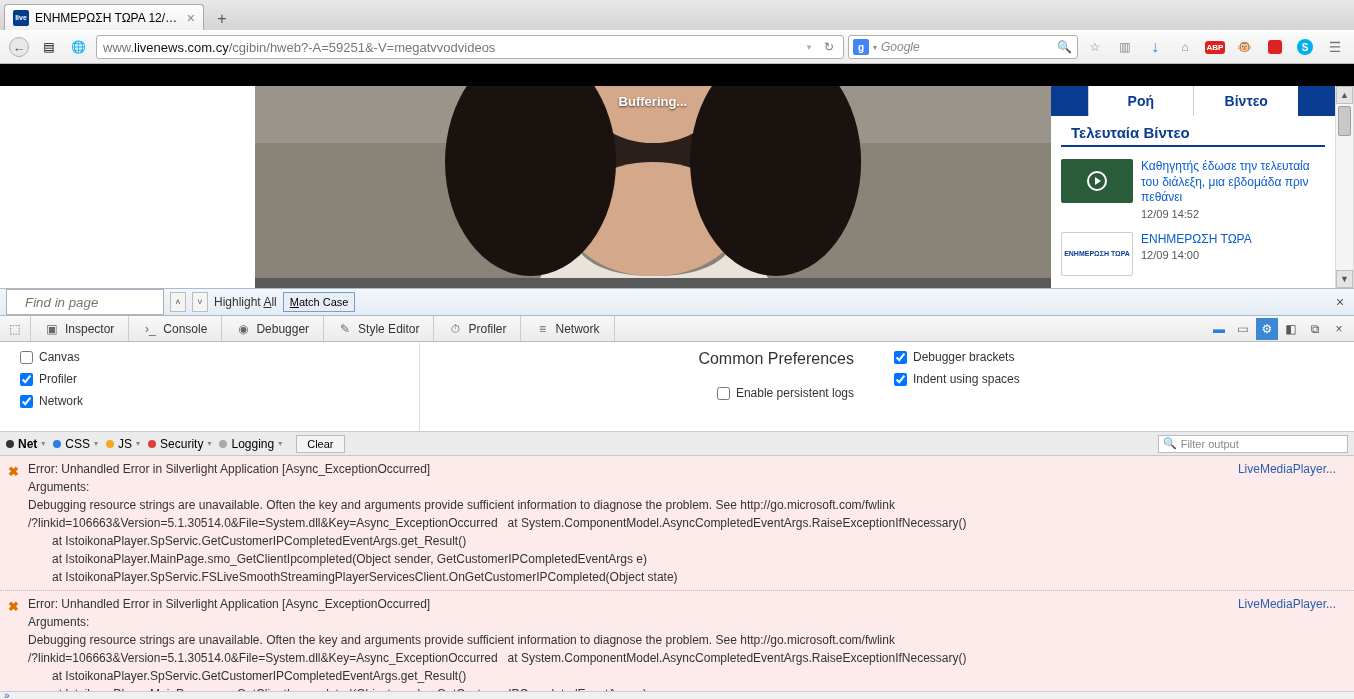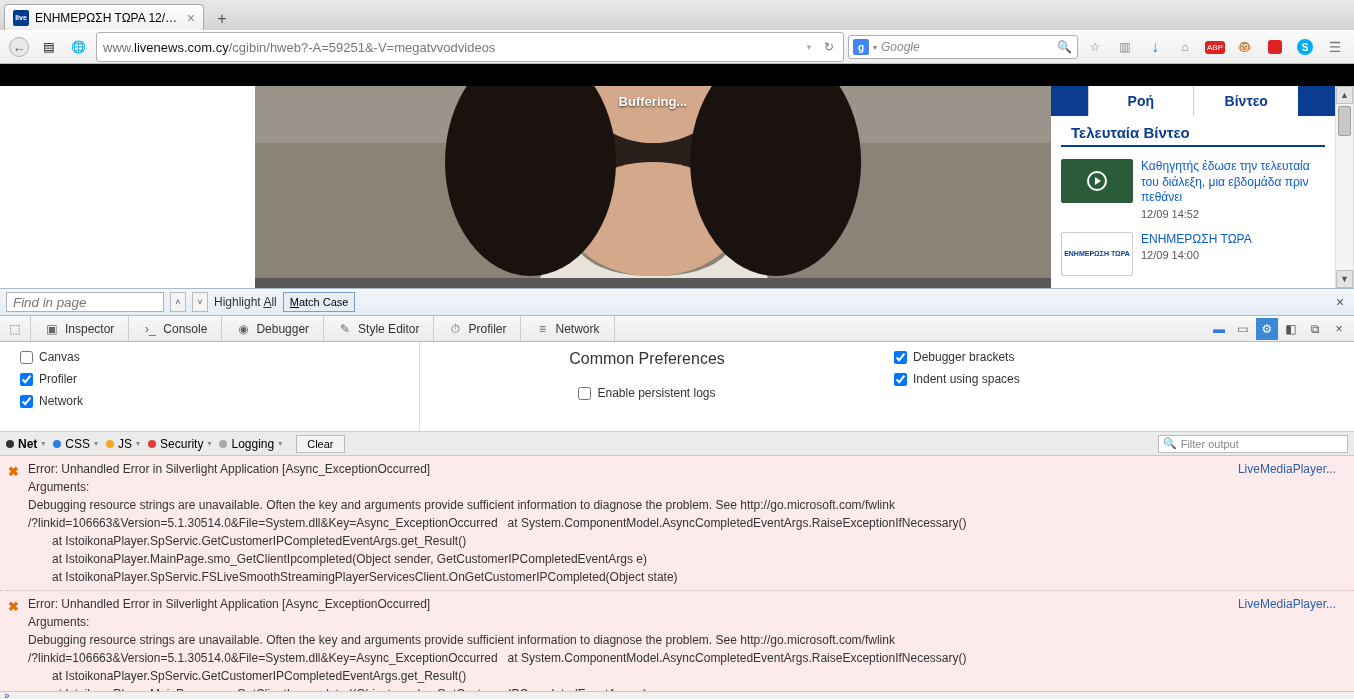--- a/index.html
+++ b/index.html
@@ -6,21 +6,21 @@
 body{width:1354px;height:699px;overflow:hidden;background:#fff;font-size:12px;display:flex;flex-direction:column}
 .tabstrip{height:30px;background:linear-gradient(#e8e8e8,#d4d4d4);display:flex;align-items:flex-end;padding:0 4px}
 .tab{height:26px;background:linear-gradient(#fefefe,#f0f0f0);border:1px solid #a8a8a8;border-bottom:none;border-radius:4px 4px 0 0;padding:4px 8px;display:flex;align-items:center;gap:6px;min-width:200px;max-width:200px;font-size:12px}
 .tab-title{flex:1;white-space:nowrap;overflow:hidden;text-overflow:ellipsis}
 .favicon{width:16px;height:16px;background:#003b8e;color:#fff;font-size:7px;display:flex;align-items:center;justify-content:center;font-weight:bold;border-radius:2px}
 .close-x{color:#888;cursor:pointer;font-size:14px}
 .newtab{width:24px;height:22px;display:flex;align-items:center;justify-content:center;color:#555;margin-left:6px;font-size:16px;cursor:pointer}
 .navrow{height:34px;background:linear-gradient(#fbfbfb,#eee);border-top:1px solid #fff;border-bottom:1px solid #bbb;display:flex;align-items:center;padding:0 6px;gap:4px}
 .navbtn{width:26px;height:26px;border-radius:4px;display:flex;align-items:center;justify-content:center;cursor:pointer;border:1px solid transparent}
 .back-arrow{width:20px;height:20px;border-radius:50%;background:#e8e8e8;border:1px solid #b0b0b0;display:flex;align-items:center;justify-content:center;color:#555;font-size:13px}
-.urlbox{flex:1;height:24px;background:#fff;border:1px solid #b0b0b0;border-radius:3px;display:flex;align-items:center;padding:14px 6px;gap:4px}
+.urlbox{flex:1;height:24px;background:#fff;border:1px solid #b0b0b0;border-radius:3px;display:flex;align-items:center;padding:8px 6px;gap:4px}
 .url-text{flex:1;font-size:13px;color:#777}
 .url-text .host{color:#111}
 .searchbox{width:230px;height:24px;background:#fff;border:1px solid #b0b0b0;border-radius:3px;display:flex;align-items:center;padding:0 4px;gap:4px;font-size:12px;color:#888;font-style:italic}
 .g-icon{width:16px;height:16px;background:#4285f4;color:#fff;font-size:10px;font-weight:bold;display:flex;align-items:center;justify-content:center;border-radius:2px;font-style:normal}
 .tbicon{width:16px;height:16px;display:inline-flex;align-items:center;justify-content:center}
 .blackbar{height:22px;background:#000}
 .content-area{height:202px;background:#fff;position:relative;display:flex}
 .video-wrap{width:838px;height:202px;margin-left:80px;background:#595959;position:relative;display:flex;align-items:flex-start;justify-content:center;overflow:hidden}
 .video-img{position:absolute;inset:0}
 .buffer{position:absolute;top:8px;left:50%;transform:translateX(-50%);color:#fff;font-size:13px;font-weight:600;text-shadow:0 1px 2px rgba(0,0,0,.7)}
@@ -37,36 +37,36 @@
 .play-circle{position:absolute;width:20px;height:20px;border:2px solid #fff;border-radius:50%;display:flex;align-items:center;justify-content:center}
 .play-circle::after{content:"";border-left:6px solid #fff;border-top:4px solid transparent;border-bottom:4px solid transparent;margin-left:2px}
 .side-item-text{flex:1}
 .side-link{color:#0a5dd0;font-size:12px;line-height:1.3;display:block;text-decoration:none}
 .side-date{color:#555;font-size:11px;margin-top:2px}
 .side-scroll{width:18px;background:#f0f0f0;border-left:1px solid #ddd;display:flex;flex-direction:column}
 .sbtn{height:18px;background:#e4e4e4;border:1px solid #c0c0c0;display:flex;align-items:center;justify-content:center;font-size:9px;color:#555}
 .strack{flex:1;background:#f4f4f4;position:relative}
 .sthumb{position:absolute;left:2px;right:2px;top:2px;height:30px;background:#c8c8c8;border:1px solid #a0a0a0;border-radius:2px}
 .findbar{height:28px;background:linear-gradient(#f3f7fb,#e4ecf4);border-top:1px solid #a8bad0;border-bottom:1px solid #a8bad0;display:flex;align-items:center;padding:0 6px;gap:6px;font-size:12px}
-.find-input{width:158px;height:20px;border:1px solid #b0b0b0;padding:0 6px;font-style:italic;color:#888;background:#fff}
+.find-input{width:158px;height:26px;border:1px solid #b0b0b0;padding:0 18px;font-style:italic;color:#888;background:#fff}
 .find-arrow{width:16px;height:20px;background:#f4f4f4;border:1px solid #bbb;display:flex;align-items:center;justify-content:center;font-size:9px;color:#555}
 .find-label{color:#333}
 .find-label u{text-decoration:underline}
 .match-btn{height:20px;padding:0 6px;background:#e8eef5;border:1px solid #7a9cc6;font-size:11px}
 .find-close{margin-left:auto;width:16px;font-size:14px;color:#555;cursor:pointer;text-align:center}
 .devtabs{height:26px;background:linear-gradient(#f8f8f8,#ebebeb);border-bottom:1px solid #bbb;display:flex;align-items:stretch}
 .devtab{padding:0 14px;display:flex;align-items:center;gap:6px;font-size:12px;color:#333;border-right:1px solid #ccc;cursor:pointer}
 .devtab .ico{width:14px;height:14px;display:inline-flex;align-items:center;justify-content:center;color:#666}
 .devright{margin-left:auto;display:flex;align-items:center;gap:2px;padding-right:4px}
 .devright .sq{width:22px;height:22px;display:flex;align-items:center;justify-content:center;color:#555;border:1px solid transparent;cursor:pointer}
 .devright .sq.active{background:#3c88d4;color:#fff}
 .prefs{height:90px;background:#fff;border-bottom:1px solid #ccc;display:flex;font-size:12px;color:#333;overflow:hidden}
 .prefs-col{padding:8px 20px;display:flex;flex-direction:column;gap:8px}
 .prefs-left{width:420px;border-right:1px solid #ddd}
-.prefs-mid{flex:1;align-items:center}
+.prefs-mid{flex:1;align-items:flex-end}
 .prefs-mid h3{font-size:16px;font-weight:normal;margin-bottom:10px}
 .prefs-right{width:480px}
 .chk{display:flex;align-items:center;gap:6px}
 .chk input{width:13px;height:13px}
 .tabsize{display:flex;align-items:center;gap:6px}
 .tabsize select{height:20px;border:1px solid #aaa;font-size:12px}
 .filterbar{height:24px;background:#ebebeb;border-bottom:1px solid #c8c8c8;display:flex;align-items:center;padding:0 6px;gap:8px;font-size:12px}
 .fitem{display:flex;align-items:center;gap:4px;cursor:pointer}
 .dot{width:8px;height:8px;border-radius:50%}
 .d-black{background:#333}.d-blue{background:#2a7de1}.d-orange{background:#f5a623}.d-red{background:#e23b3b}.d-gray{background:#aaa}
@@ -120,21 +120,21 @@
   <div class="navbtn">
       <span style="color:#888">▥</span>
     </div>
   <div class="navbtn">
       <span style="color:#2a8de1;font-size:16px">↓</span>
     </div>
   <div class="navbtn">
       <span style="color:#888">⌂</span>
     </div>
   <div class="navbtn">
-      <span style="background:#d22;color:#fff;font-size:8px;padding:2px 2px;border-radius:3px;font-weight:normal">ABP</span>
+      <span style="background:#d22;color:#fff;font-size:8px;padding:2px 2px;border-radius:3px;font-weight:bold">ABP</span>
     </div>
   <div class="navbtn">
       <span>🐵</span>
     </div>
   <div class="navbtn">
       <span style="background:#d22;color:#fff;border-radius:3px;width:14px;height:14px"></span>
     </div>
   <div class="navbtn">
       <span style="background:#00aff0;color:#fff;border-radius:50%;width:16px;height:16px;font-size:10px;font-weight:bold;display:flex;align-items:center;justify-content:center">S</span>
     </div>

